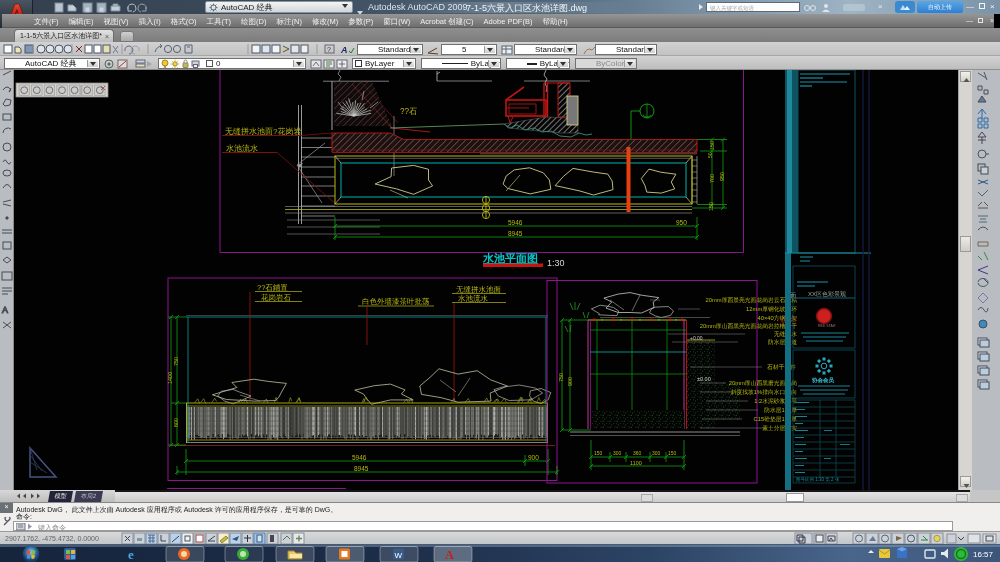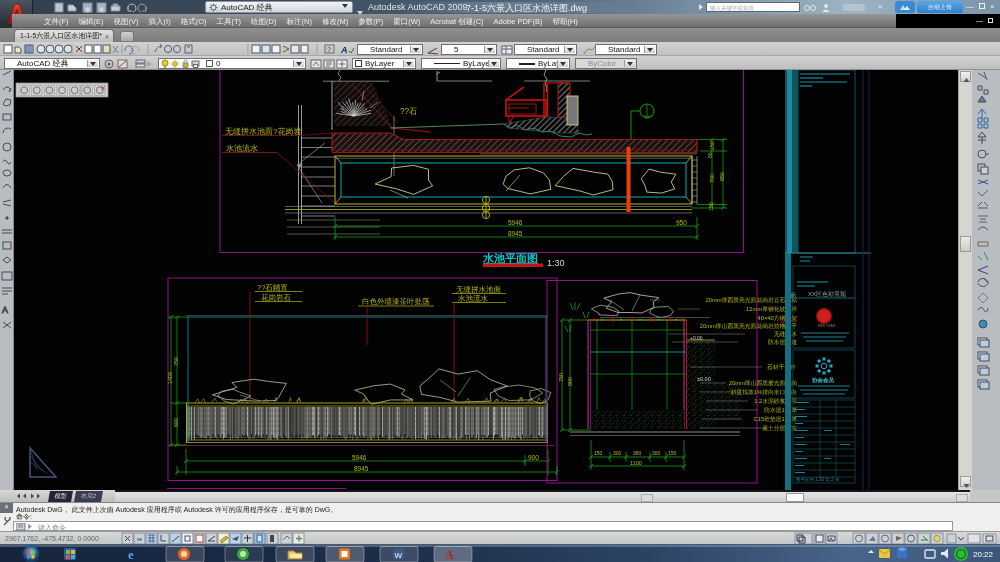--- a/index.html
+++ b/index.html
@@ -1,17 +1,17 @@
 <!DOCTYPE html>
 <html><head><meta charset="utf-8"><style>
 *{margin:0;padding:0;box-sizing:border-box}
 html,body{width:1000px;height:562px;overflow:hidden;background:#000;font-family:"Liberation Sans",sans-serif}
 .a{position:absolute}
 #app{position:relative;width:1000px;height:562px}
-.ddown{background:#fff;border:1px solid #707070;font-size:8px;color:#111;display:flex;align-items:center;padding-left:12px}
+.ddown{background:#fff;border:1px solid #707070;font-size:8px;color:#111;display:flex;align-items:center;padding-left:20px}
 .ddown .ar{position:absolute;right:1px;top:1px;bottom:1px;width:11px;background:linear-gradient(#f4f4f4,#cfcfcf);border-left:1px solid #9a9a9a;display:flex;align-items:center;justify-content:center}
 .ddown .ar:after{content:"";border:3px solid transparent;border-top:4px solid #333;margin-top:3px}
 .tri{display:inline-block;border:3px solid transparent;border-top:4px solid #cfd8df;vertical-align:middle}
 </style></head><body>
 <div id="app">
 
 <div class="a" id="titlebar" style="left:0;top:0;width:1000px;height:14px;background:linear-gradient(90deg,#333f4d 0%,#3c4c5d 30%,#53687c 55%,#7d95a9 72%,#9eb4c4 85%,#7b93a8 100%)">
  <div class="a" style="left:402px;top:2px;width:230px;height:11px;background:linear-gradient(90deg,rgba(255,255,255,0),rgba(200,215,228,.25) 40%,rgba(255,255,255,0))"></div>
  <div class="a" style="left:368px;top:2px;font-size:9px;color:#dfe6ec">Autodesk AutoCAD 2009</div>
  <div class="a" style="left:466px;top:2px;font-size:9px;color:#f2f6f9">7-1-5六景入口区水池详图.dwg</div>
@@ -67,21 +67,21 @@
         <linearGradient id="ra" x1="0" y1="0" x2="0" y2="1">
           <stop offset="0" stop-color="#e84a32"></stop>
           <stop offset="0.5" stop-color="#c22414"></stop>
           <stop offset="1" stop-color="#8e1408"></stop>
         </linearGradient>
       </defs>
       <path d="M5,23 L13,3 L17,3 L25,23 L20,23 L17.5,16.5 L12,16.5 L14,11.5 L16,11.5 L15,8.5 L9.5,23 Z" fill="url(#ra)" stroke="#5a0e06" stroke-width="0.6"></path>
     </svg>
 <div class="a" style="left:26px;top:9px"><span class="tri" style="border-top-color:#cfd6dc"></span></div>
 
-<div class="a" id="menubar" style="left:12px;top:14px;width:884px;height:14px;background:linear-gradient(#969696,#6e6e6e);border-bottom:1px solid #5a5a5a">
+<div class="a" id="menubar" style="left:2px;top:14px;width:992px;height:14px;background:linear-gradient(#969696,#6e6e6e);border-bottom:1px solid #5a5a5a">
  <div class="a" style="left:27px;top:3px;font-size:7.5px;color:#f0f0f0;white-space:nowrap"><span style="margin:0 5px">文件(F)</span><span style="margin:0 5px">编辑(E)</span><span style="margin:0 5px">视图(V)</span><span style="margin:0 5px">插入(I)</span><span style="margin:0 5px">格式(O)</span><span style="margin:0 5px">工具(T)</span><span style="margin:0 5px">绘图(D)</span><span style="margin:0 5px">标注(N)</span><span style="margin:0 5px">修改(M)</span><span style="margin:0 5px">参数(P)</span><span style="margin:0 5px">窗口(W)</span><span style="margin:0 5px">Acrobat 创建(C)</span><span style="margin:0 5px">Adobe PDF(B)</span><span style="margin:0 5px">帮助(H)</span></div>
  <div class="a" style="left:964px;top:3px;font-size:7px;color:#e8e8e8">—</div>
       <div class="a" style="left:976px;top:4px;width:5px;height:5px;border:1px solid #e8e8e8"></div>
       <div class="a" style="left:988px;top:3px;font-size:7px;color:#e8e8e8">×</div>
 </div>
 
 <div class="a" id="filetabs" style="left:0;top:28px;width:1000px;height:14px;background:linear-gradient(#8f8f8f,#7c7c7c)">
  <div class="a" style="left:14px;top:1px;width:100px;height:13px;background:linear-gradient(#e3e3e3,#bdbdbd);border:1px solid #6f6f6f;border-bottom:none;border-radius:4px 4px 0 0;font-size:7px;color:#222;display:flex;align-items:center;padding-left:5px">1-1-5六景入口区水池详图* <span style="margin-left:3px;color:#555">×</span></div>
  <div class="a" style="left:120px;top:3px;width:14px;height:11px;background:linear-gradient(#cfcfcf,#a8a8a8);border:1px solid #777;border-radius:3px 3px 0 0"></div>
 </div>
@@ -825,16 +825,16 @@
         <path d="M879,5 l5.5,4 5.5,-4" stroke="#b89020" fill="none"></path>
   <g>
           <rect x="897" y="4" width="10" height="9" fill="#3a72c8"></rect>
           <path d="M897,4 l5,2.5 5,-2.5 -5,-2z" fill="#6aa2e8"></path>
         </g>
   <rect x="925" y="5" width="10" height="8" rx="1" fill="none" stroke="#dfe6ec" stroke-width="1.4"></rect>
   <path d="M941,7 h3 l4,-3.5 v10 l-4,-3.5 h-3z" fill="#e4eaf0"></path>
   <circle cx="961" cy="9" r="7" fill="#2fb83a"></circle>
         <circle cx="961" cy="9" r="4.5" fill="none" stroke="#0e7a1a" stroke-width="1.5"></circle>
  </svg>
- <div class="a" style="left:973px;top:5px;font-size:8px;color:#fff">20:22</div>
+ <div class="a" style="left:973px;top:5px;font-size:8px;color:#fff">16:57</div>
 </div>
 
 </div>
 
 </body></html>

